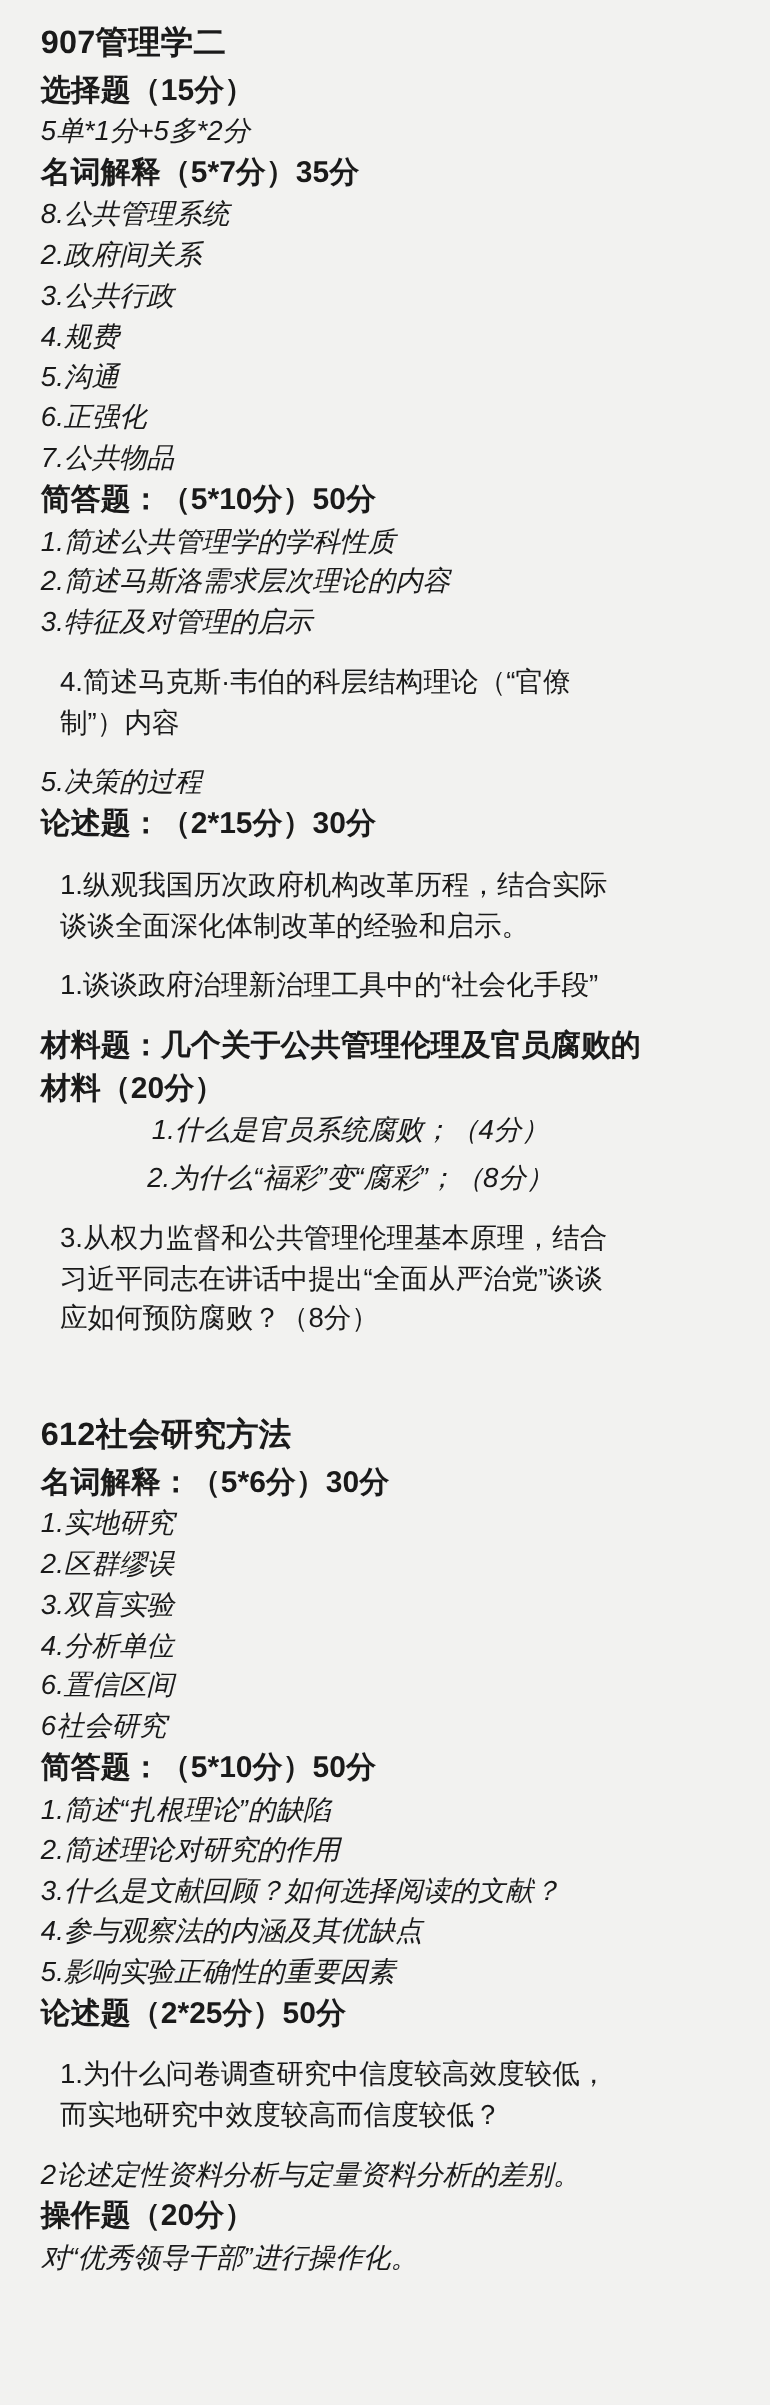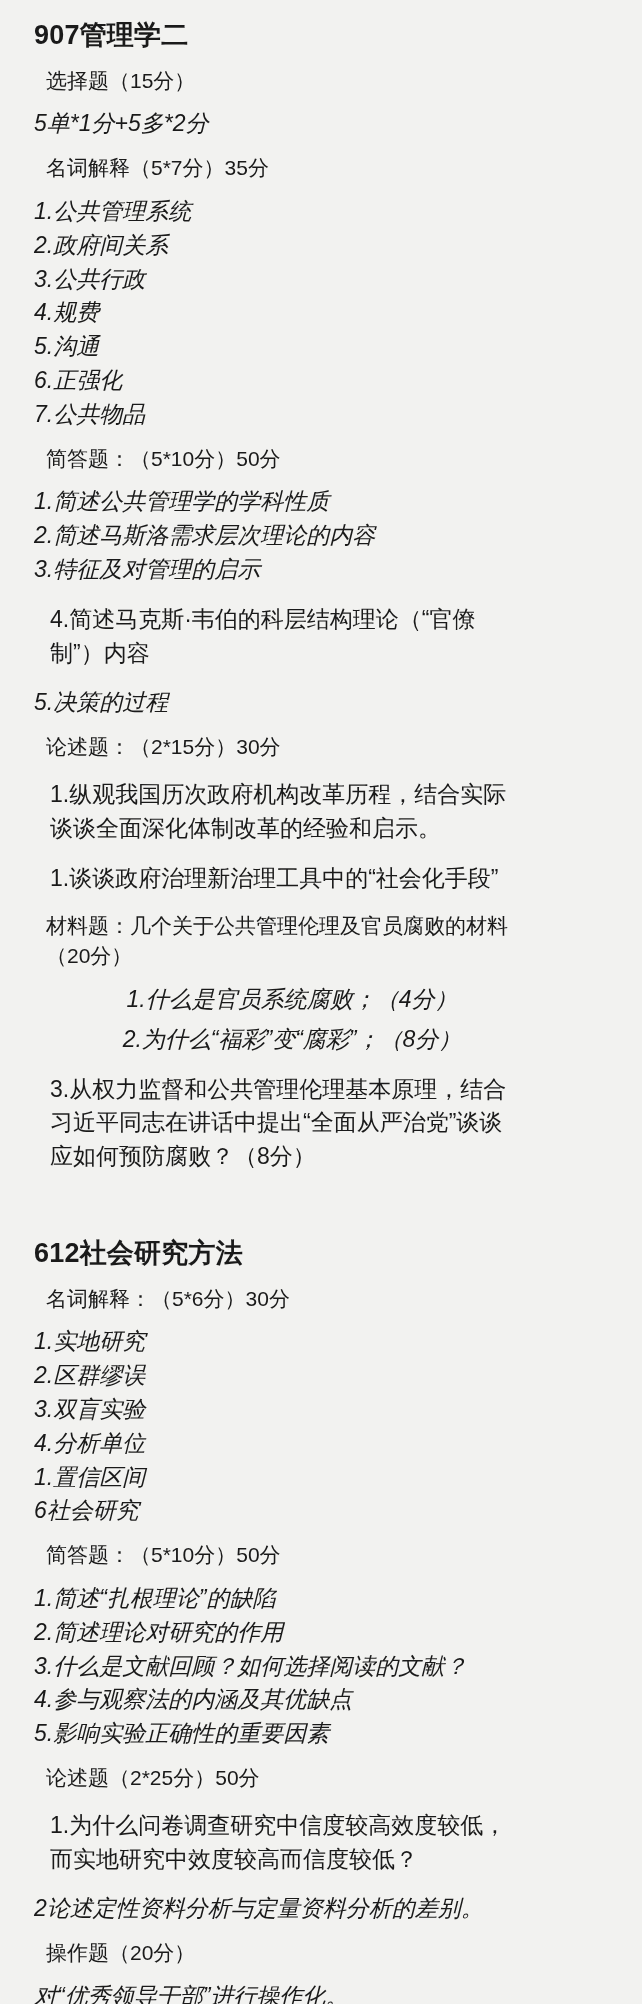--- a/index.html
+++ b/index.html
@@ -21,24 +21,24 @@
     padding: 18px 26px 24px 34px;
   }
   .sec-title {
     font-size: 27px;
     font-weight: bold;
     line-height: 1.32;
     letter-spacing: 0.2px;
     margin: 0 0 4px 0;
   }
   .sub-head {
-    font-size: 21px;
-    font-weight: normal;
+    font-size: 25px;
+    font-weight: bold;
     line-height: 1.42;
-    margin: 12px;
+    margin: 0;
   }
   .line {
     font-size: 23px;
     font-weight: normal;
     line-height: 1.47;
     margin: 0;
     font-style: italic;
   }
   .line.indent {
     padding-left: 12px;
@@ -61,21 +61,21 @@
 
 <div class="page">
 
   <div class="block">
     <div class="sec-title">907管理学二</div>
 
     <div class="sub-head">选择题（15分）</div>
     <div class="line">5单*1分+5多*2分</div>
 
     <div class="sub-head">名词解释（5*7分）35分</div>
-    <div class="line">1.公共管理系统</div>
+    <div class="line">8.公共管理系统</div>
     <div class="line">2.政府间关系</div>
     <div class="line">3.公共行政</div>
     <div class="line">4.规费</div>
     <div class="line">5.沟通</div>
     <div class="line">6.正强化</div>
     <div class="line">7.公共物品</div>
 
     <div class="sub-head">简答题：（5*10分）50分</div>
     <div class="line">1.简述公共管理学的学科性质</div>
     <div class="line">2.简述马斯洛需求层次理论的内容</div>
@@ -97,21 +97,21 @@
   <div class="gap-lg"></div>
 
   <div class="block">
     <div class="sec-title">612社会研究方法</div>
 
     <div class="sub-head">名词解释：（5*6分）30分</div>
     <div class="line">1.实地研究</div>
     <div class="line">2.区群缪误</div>
     <div class="line">3.双盲实验</div>
     <div class="line">4.分析单位</div>
-    <div class="line">1.置信区间</div>
+    <div class="line">6.置信区间</div>
     <div class="line">6社会研究</div>
 
     <div class="sub-head">简答题：（5*10分）50分</div>
     <div class="line">1.简述“扎根理论”的缺陷</div>
     <div class="line">2.简述理论对研究的作用</div>
     <div class="line">3.什么是文献回顾？如何选择阅读的文献？</div>
     <div class="line">4.参与观察法的内涵及其优缺点</div>
     <div class="line">5.影响实验正确性的重要因素</div>
 
     <div class="sub-head">论述题（2*25分）50分</div>

